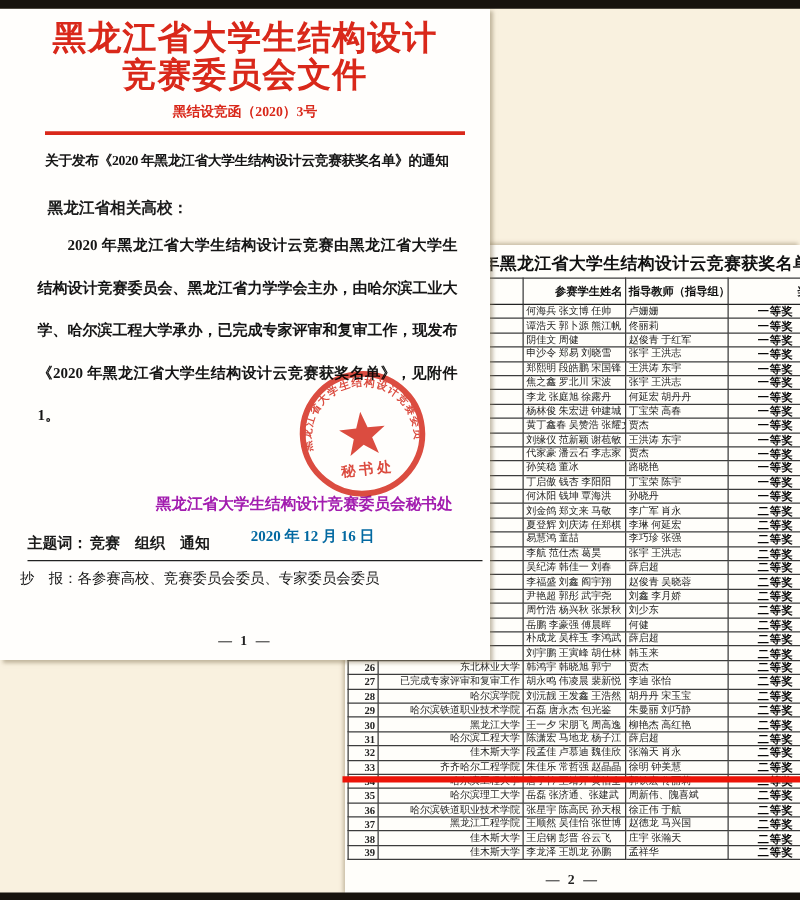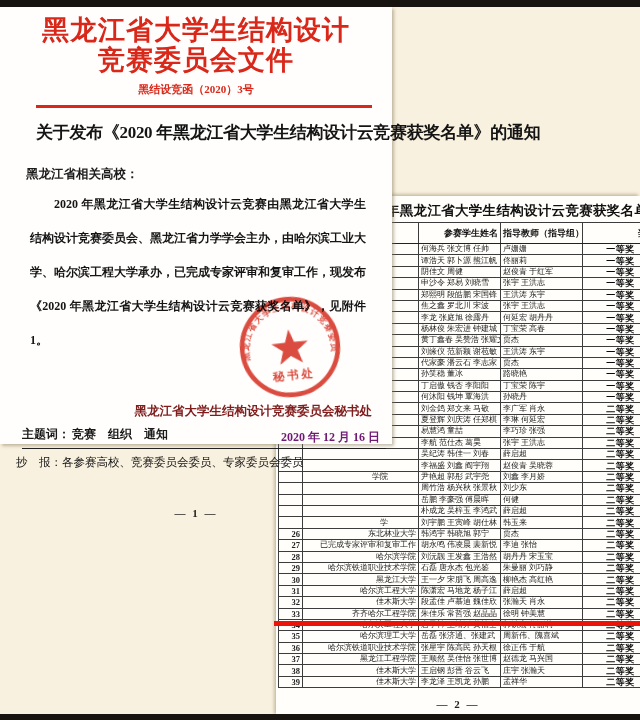--- a/index.html
+++ b/index.html
@@ -51,48 +51,48 @@
     font-size:11px;font-weight:bold;letter-spacing:2px;color:#222;
   }
   
   #highlight-line{
     position:absolute;left:274px;top:621px;width:366px;height:5px;
     background:#ec1408;z-index:6;
   }
 
   
   #page1{
-    position:absolute;left:0;top:7px;width:392px;height:437px;
+    position:absolute;left:0;top:7px;width:392px;height:521px;
     background:#fffefc;z-index:10;
     box-shadow:2px 2px 3px rgba(140,125,95,.5);
   }
   #p1-title{
     margin-top:8px;text-align:center;color:#d9281a;font-weight:bold;
     font-size:27px;line-height:30px;letter-spacing:1px;
   }
   #p1-docnum{
     margin-top:7px;text-align:center;color:#d9281a;font-weight:bold;font-size:11px;
   }
   #p1-rule{height:3px;background:#d9281a;margin:8px 20px 0 36px;}
   #p1-subject{
-    margin:13px 22px 0 36px;font-weight:bold;font-size:17px;letter-spacing:-.3px;
+    margin:13px 22px 0 36px;font-weight:bold;font-size:11px;letter-spacing:-.3px;
     white-space:nowrap;color:#141414;
   }
-  #p1-salutation{margin:22px 0 0 26px;font-weight:bold;font-size:12.5px;}
+  #p1-salutation{margin:22px 0 0 38px;font-weight:bold;font-size:12.5px;}
   #p1-body{
     margin:4px 26px 0 30px;font-weight:bold;font-size:12px;line-height:34px;
     text-align:justify;text-indent:2em;color:#151515;
   }
   #p1-signer{
-    margin-top:46px;text-align:right;padding-right:20px;
-    font-weight:bold;font-size:12.5px;color:#7f1d1d;
+    margin-top:46px;text-align:right;padding-right:30px;
+    font-weight:bold;font-size:12.5px;color:#a21caf;
   }
   #p1-date{
-    margin-top:9px;margin-left:120px;width:260px;text-align:right;
-    font-weight:bold;font-size:12px;color:#701a75;
+    margin-top:9px;margin-left:120px;width:260px;text-align:center;
+    font-weight:bold;font-size:12px;color:#0369a1;
   }
   #stamp{
     position:absolute;left:238px;top:288px;width:104px;height:104px;z-index:12;
     transform:rotate(-6deg);opacity:.88;mix-blend-mode:multiply;pointer-events:none;
   }
   #p1-keywords-row{
     position:absolute;left:22px;right:6px;top:419px;
     border-bottom:1.5px solid #222;padding-bottom:5px;
     font-weight:bold;font-size:12px;color:#1a1a1a;
   }

